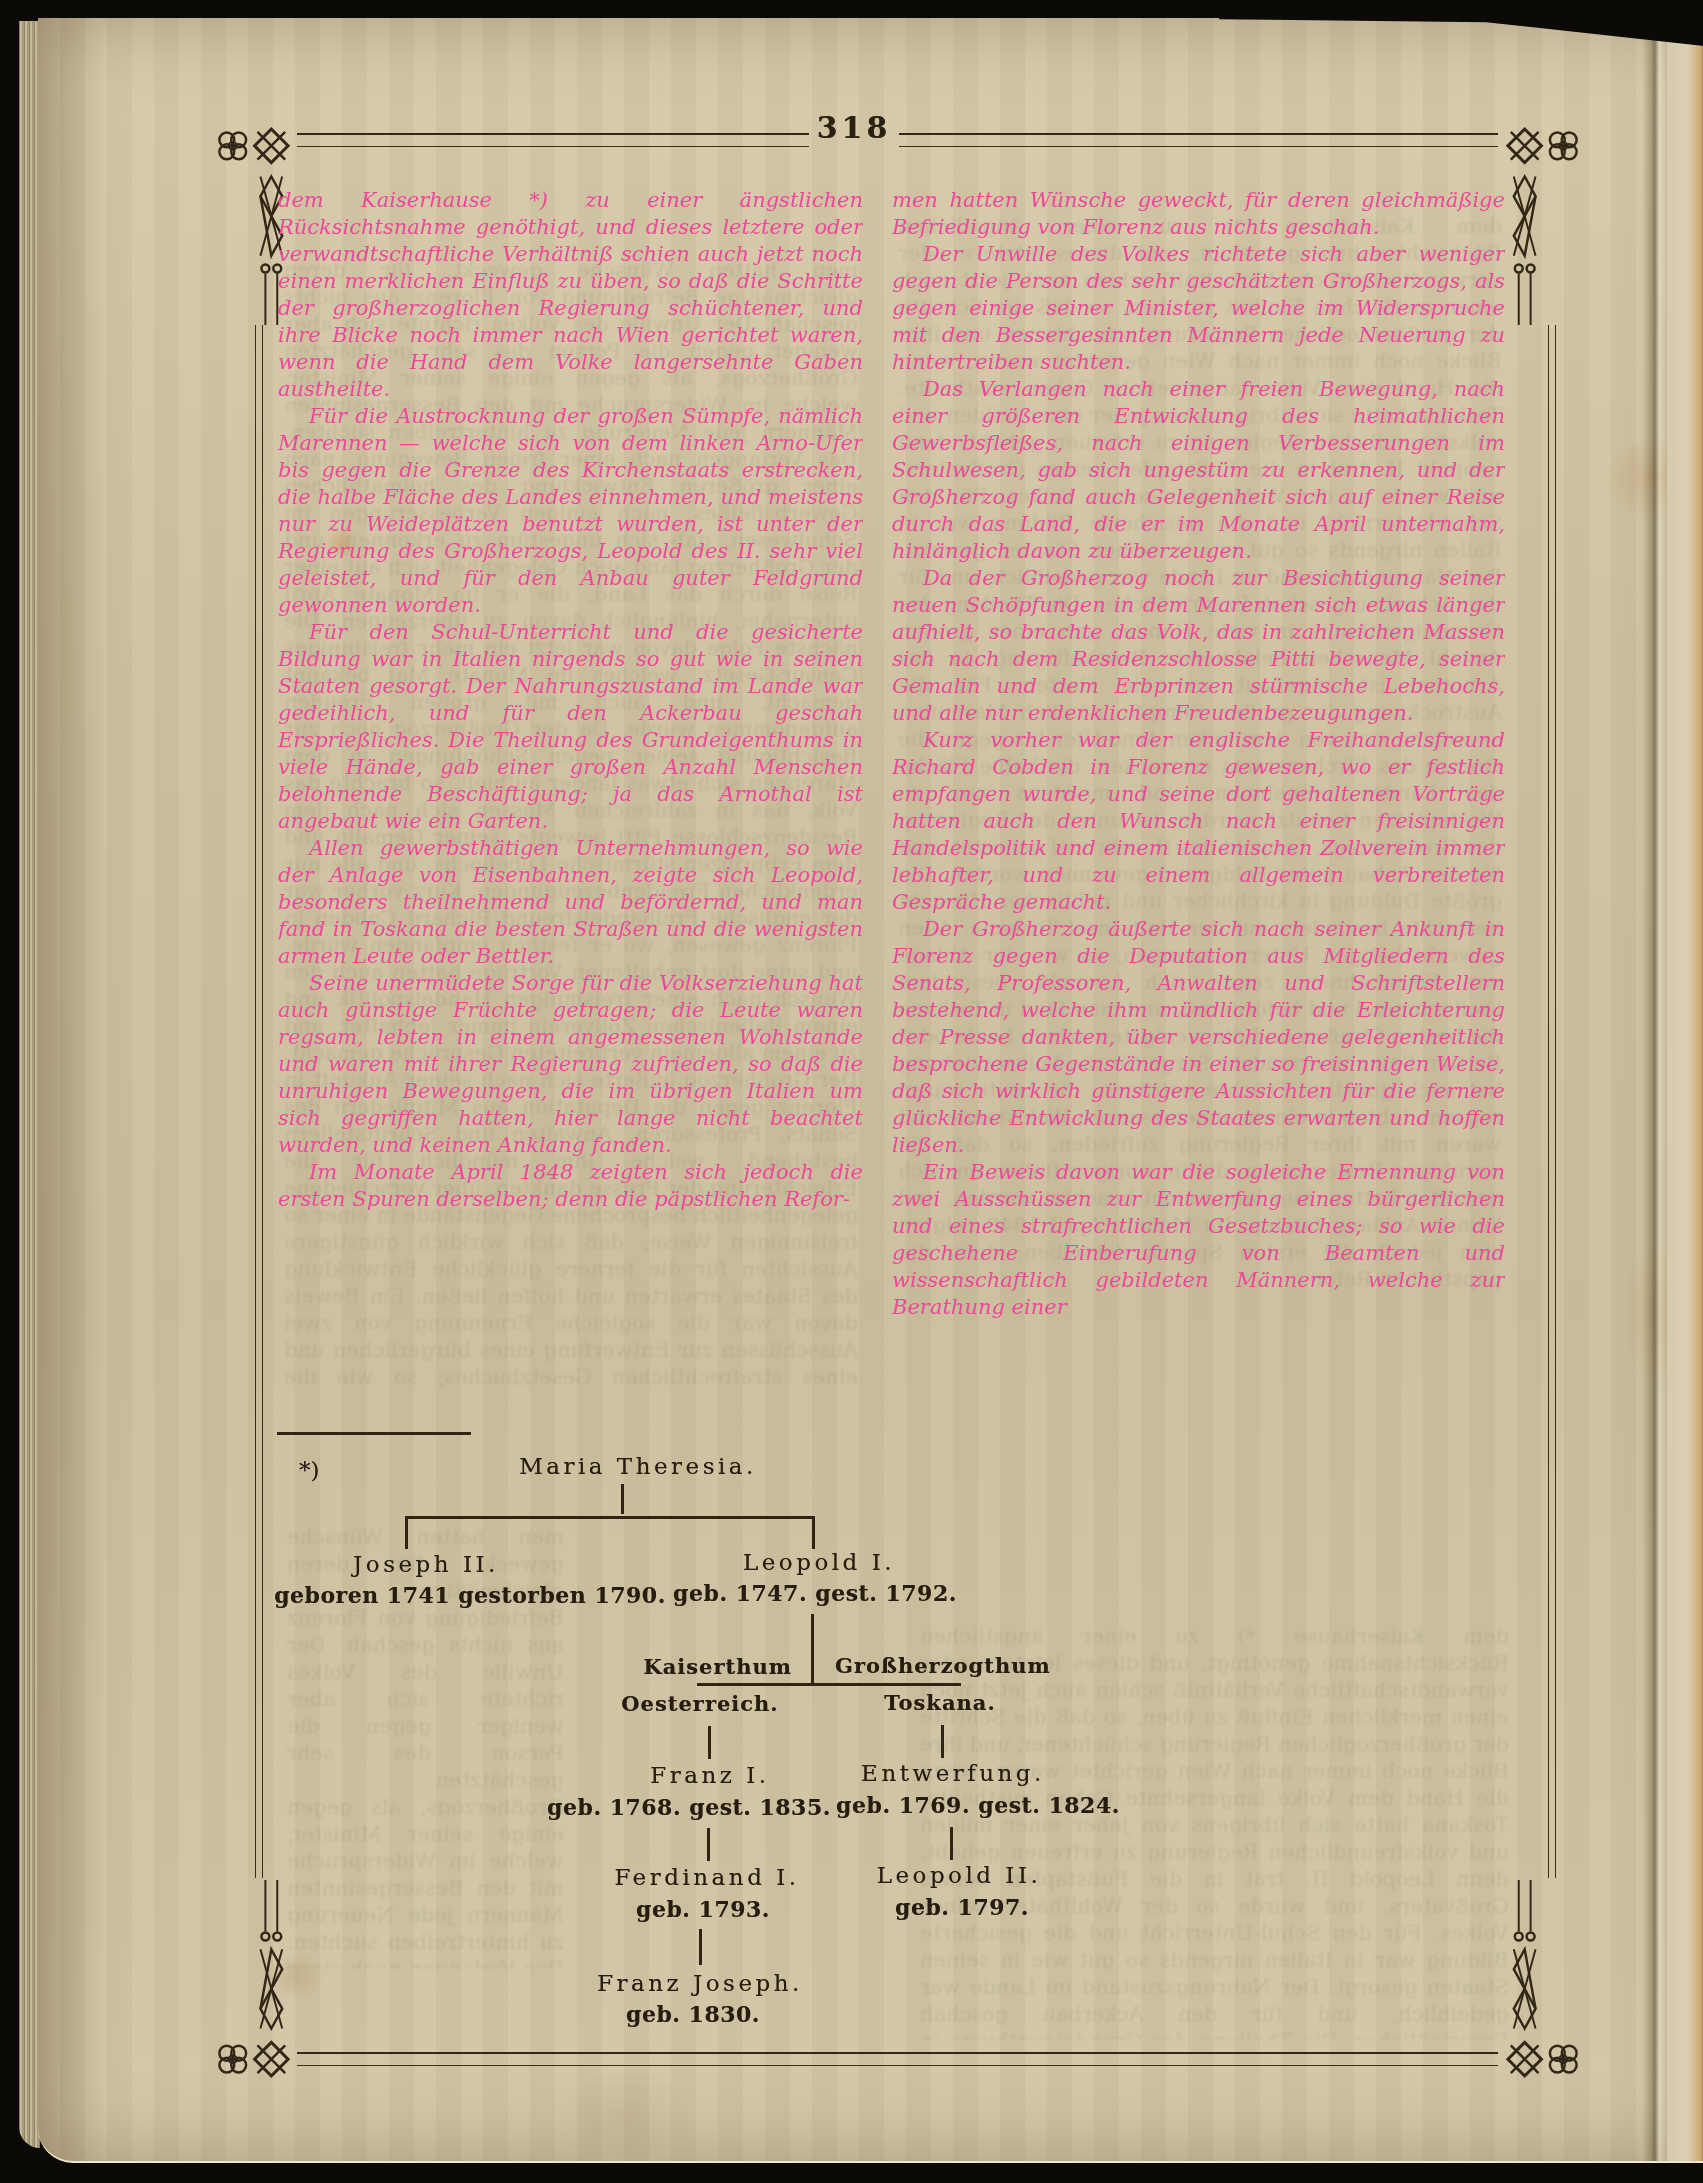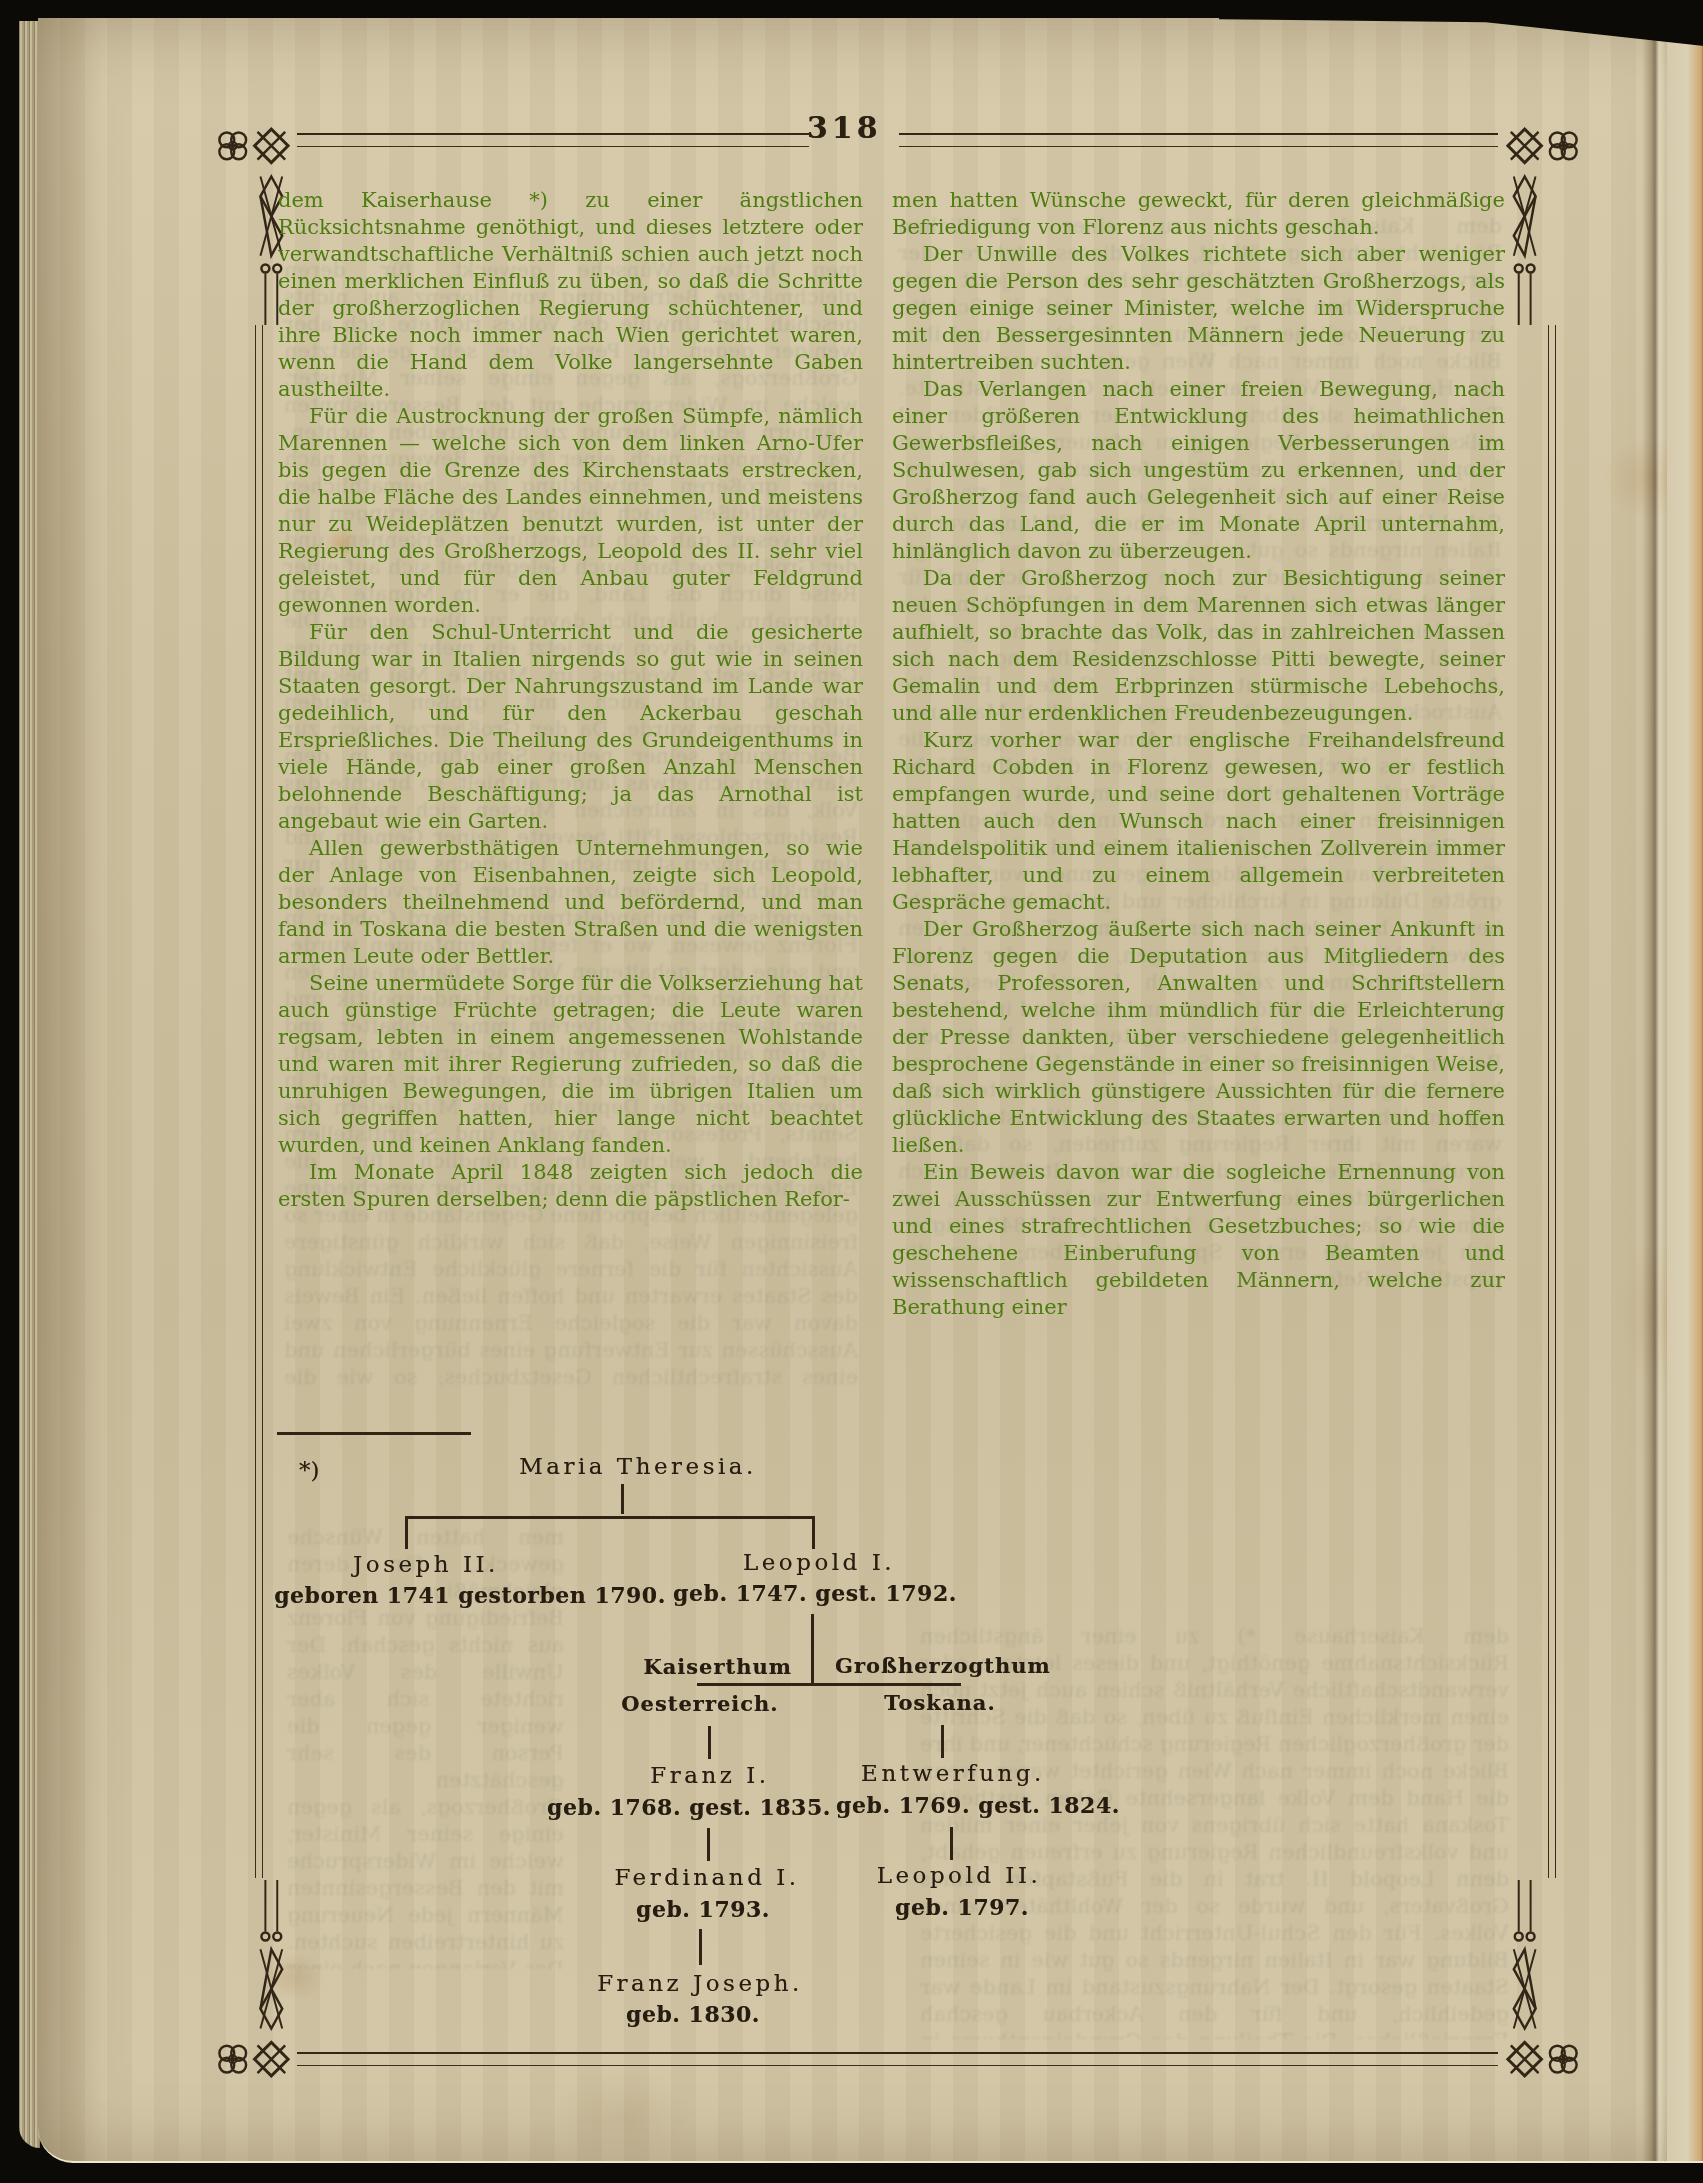--- a/index.html
+++ b/index.html
@@ -27,31 +27,31 @@
     background:linear-gradient(90deg,rgba(0,0,0,0),rgba(85,64,32,.30) 34%,rgba(44,32,14,.45) 50%,rgba(255,250,228,.40) 66%,rgba(0,0,0,0));}
   .fore-edge{position:absolute;left:1667px;top:18px;height:2143px;width:37px;
     background:linear-gradient(90deg,#d6caae,#dcd0b4 55%,#cda871 92%,#8d6c40);}
   .top-wedge{position:absolute;right:0;top:0;width:485px;height:74px;background:#0b0a06;
     clip-path:polygon(0 0,100% 0,100% 62%,55% 30%,0 26%);}
 
   
   .ink{color:#261c0f;text-shadow:0 0 0.5px rgba(40,28,15,.55);}
   .rule2{position:absolute;height:11px;border-top:2.5px solid #322717;border-bottom:1.5px solid #3a2e1d;}
   .vrule2{position:absolute;width:6px;border-left:1.5px solid #382c1b;border-right:1.5px solid #382c1b;}
-  .page-number{position:absolute;left:807px;top:110px;width:94px;
+  .page-number{position:absolute;left:807px;top:110px;width:94px;text-align:center;
     font-size:30px;font-weight:bold;letter-spacing:4px;color:#2b2113;}
   .corner{position:absolute;width:94px;height:213px;}
   .corner svg{width:100%;height:100%;}
   .flipX{transform:scaleX(-1);}
   .flipY{transform:scaleY(-1);}
   .flipXY{transform:scale(-1,-1);}
 
   
-  .col{position:absolute;font-size:21px;line-height:27px;text-align:justify;color:#4d7c0f;
-    overflow:hidden;}
+  .col{position:absolute;font-size:21px;line-height:27px;text-align:justify;color:#ec4899;
+    overflow:hidden;font-style:italic;}
   .col p{margin:0;text-indent:31px;}
   .col p.cont{text-indent:0;}
   .ghost{position:absolute;transform:scaleX(-1);filter:blur(1px);opacity:.16;color:#5f705c;
     font-size:21px;line-height:27px;text-align:justify;overflow:hidden;pointer-events:none;}
 
   
   .fsep{position:absolute;left:277px;top:1432px;width:194px;height:2.5px;background:#302515;}
   .fmark{position:absolute;left:299px;top:1457px;font-size:23px;}
   .t-label{position:absolute;transform:translateX(-50%);white-space:nowrap;color:#261c0f;
     text-shadow:0 0 0.5px rgba(40,28,15,.55);}

